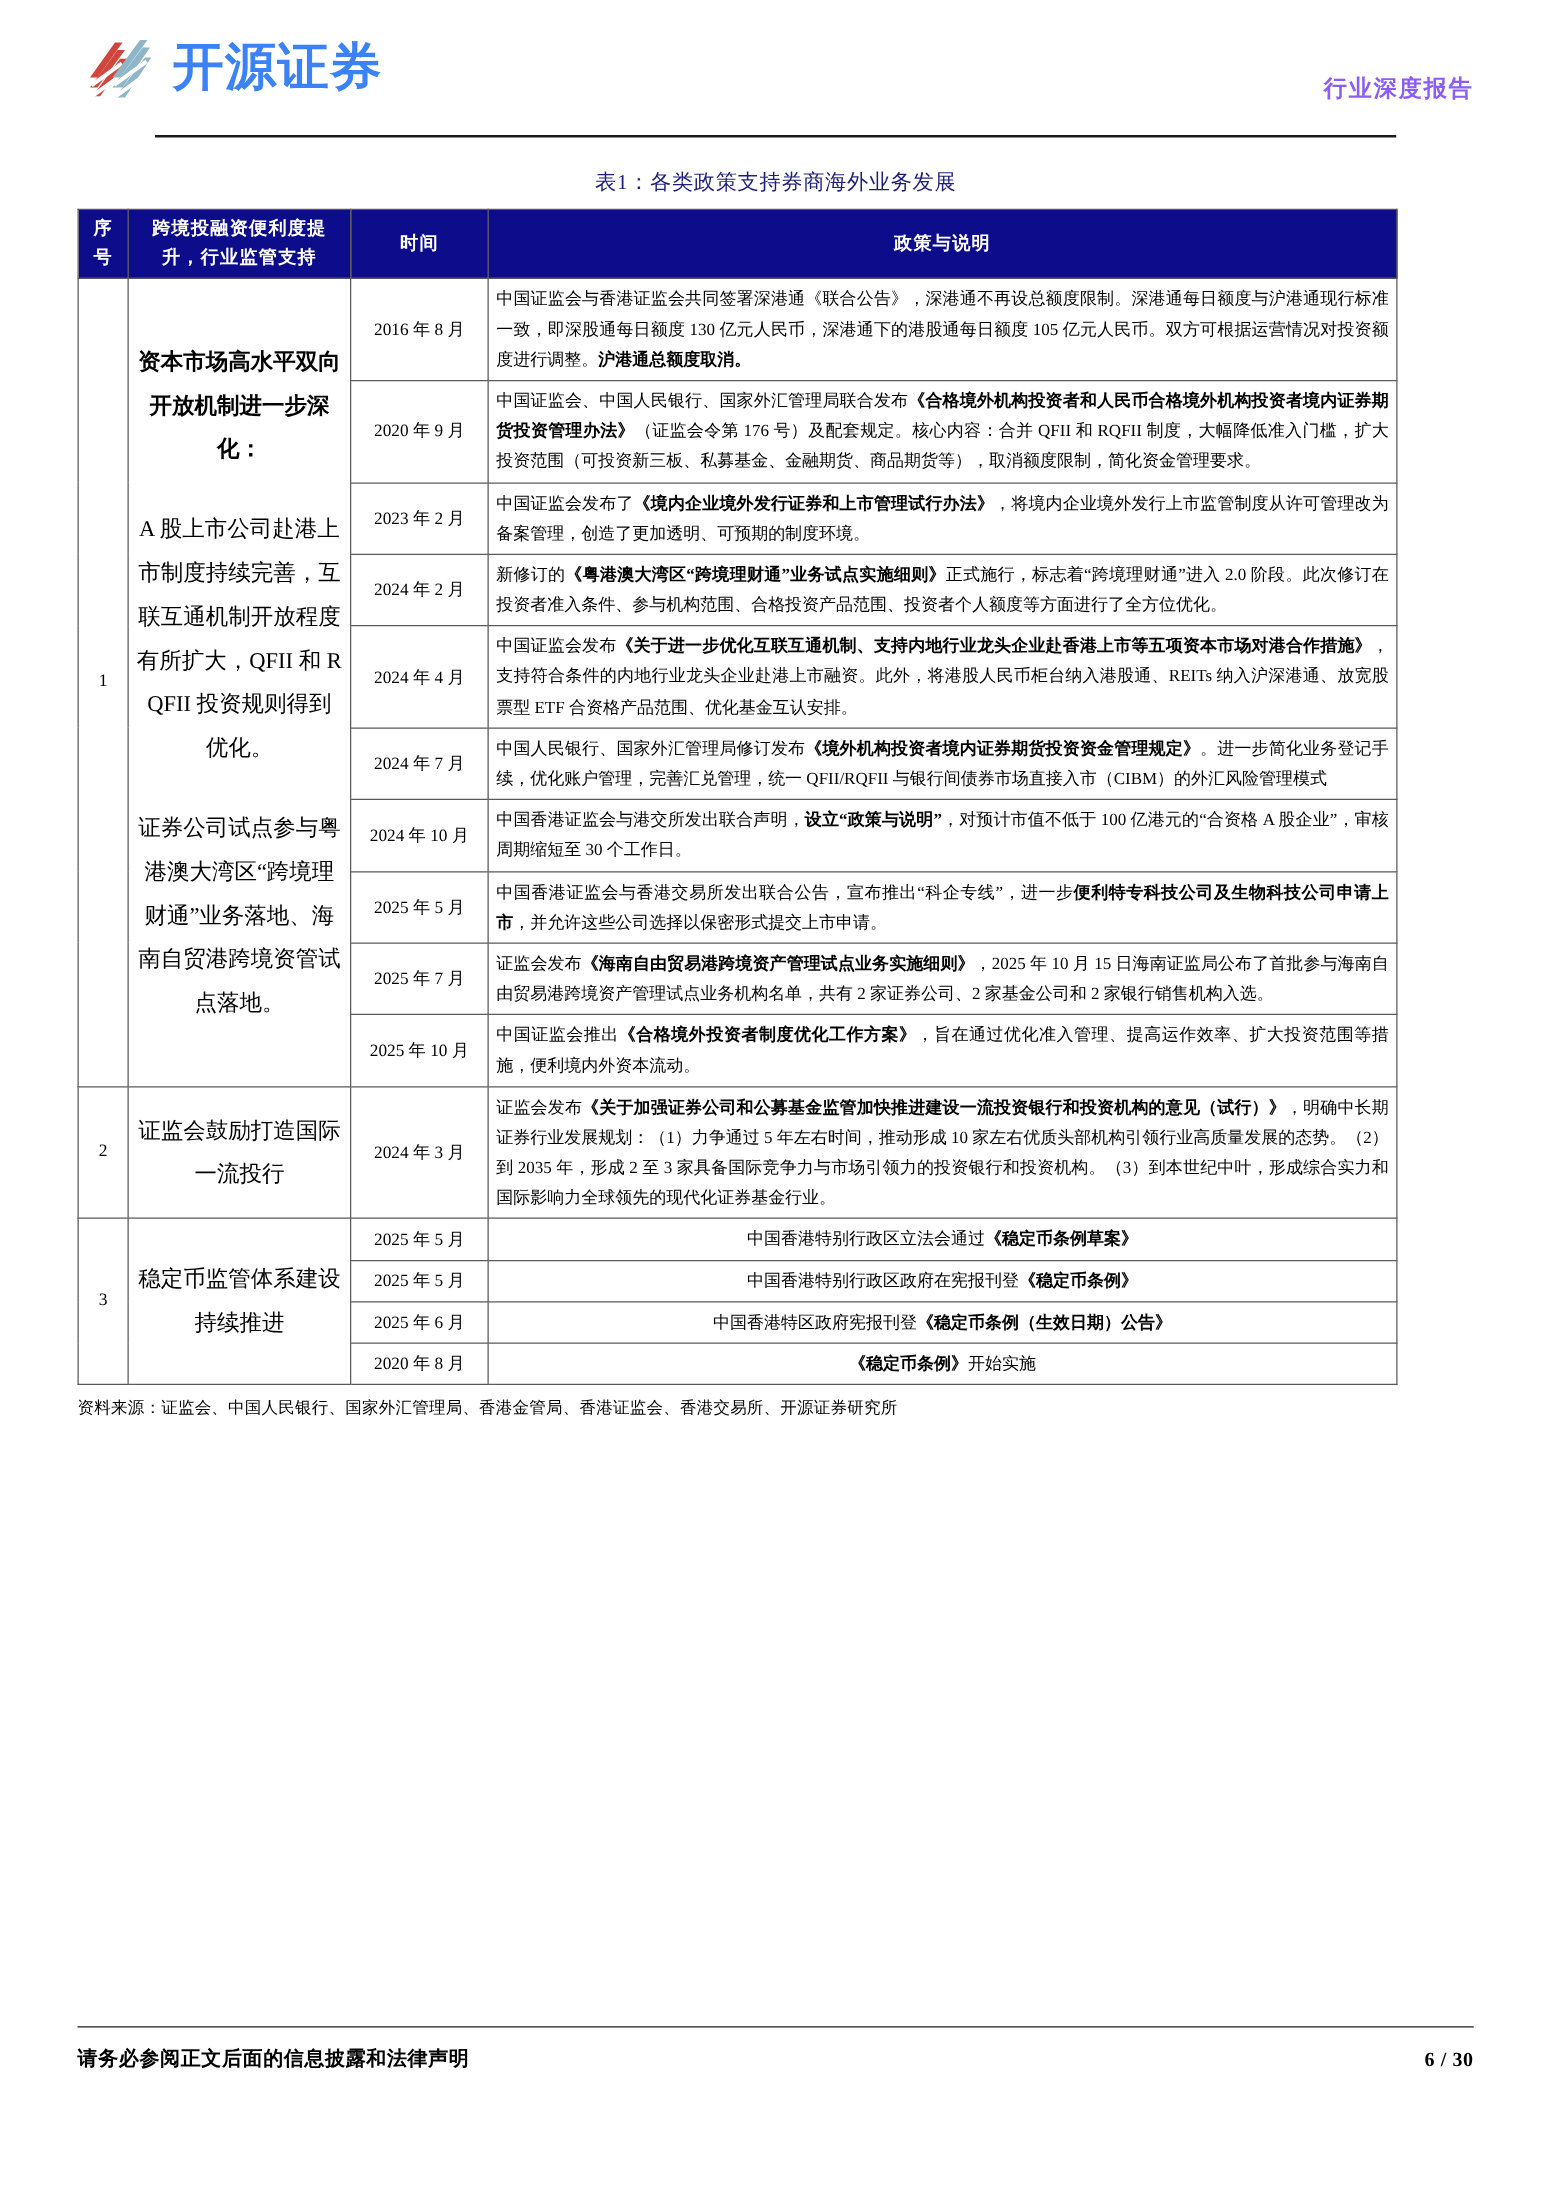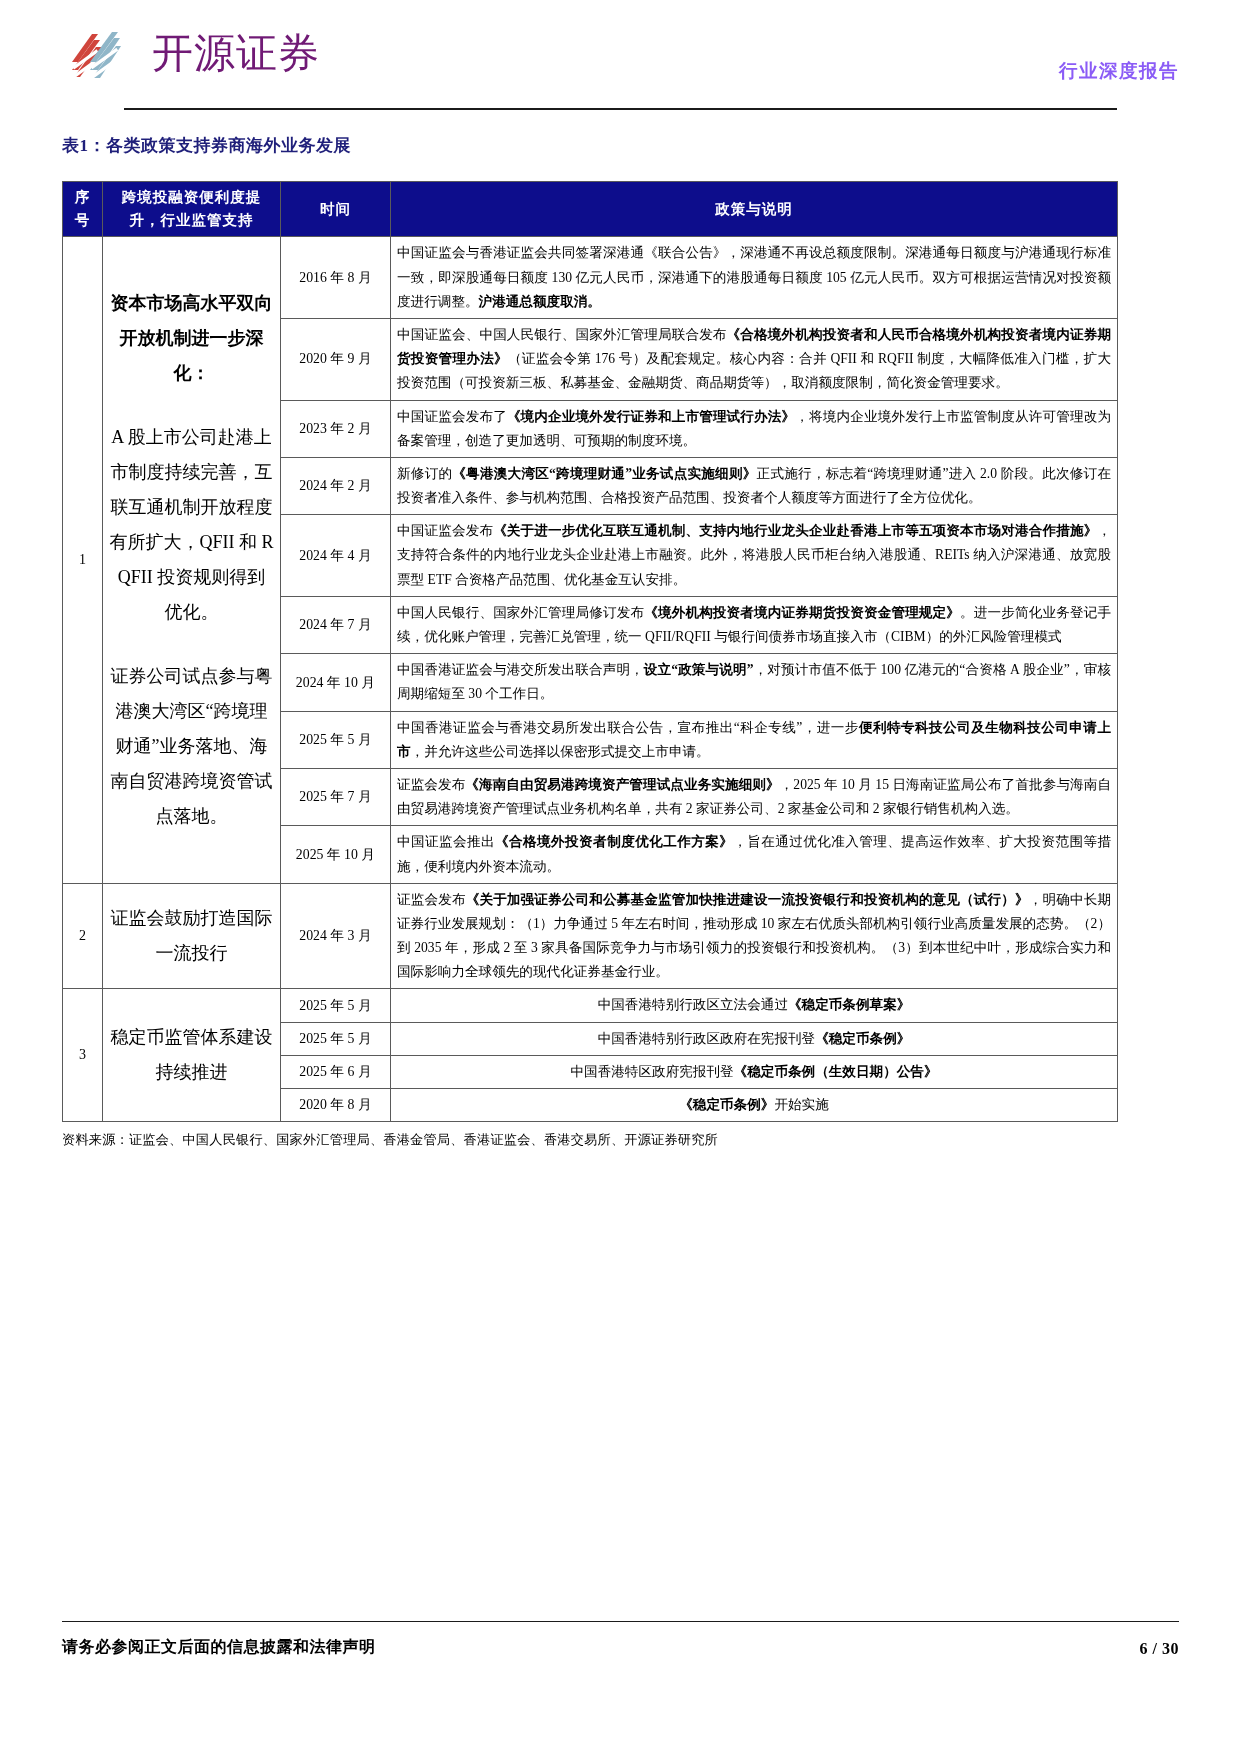--- a/index.html
+++ b/index.html
@@ -39,25 +39,24 @@
   }
   .brand-mark {
     width: 62px;
     height: 62px;
     position: relative;
     flex: none;
   }
   .brand-name {
     font-family: "DejaVu Sans", sans-serif;
     font-size: 41px;
-    font-weight: 400;
+    font-weight: 700;
     letter-spacing: 1px;
-    color: #701a75;
+    color: #3b82f6;
     line-height: 1;
-    margin-left: 14px;
   }
   .header-right {
     padding-top: 58px;
     font-size: 18.5px;
     font-weight: 700;
     letter-spacing: 1.5px;
     color: #8b5cf6;
     font-family: "Liberation Serif", serif;
   }
   .header-rule {
@@ -65,28 +64,29 @@
     left: 62px;
     right: 62px;
     top: 108px;
     border-top: 2px solid #1b1b1b;
   }
 
   
   .table-caption {
     margin-top: 22px;
     font-size: 17px;
-    font-weight: 700;
+    font-weight: 400;
     color: #1f1f7a;
     letter-spacing: 0.5px;
+    text-align: center;
   }
 
   
   table.policy {
-    margin-top: 24px;
+    margin-top: 10px;
     border-collapse: collapse;
     width: 1055px;
     table-layout: fixed;
     font-size: 13.6px;
     line-height: 1.72;
   }
   table.policy td, table.policy th {
     border: 1px solid #5a5a5a;
     padding: 4px 6px;
     vertical-align: middle;

